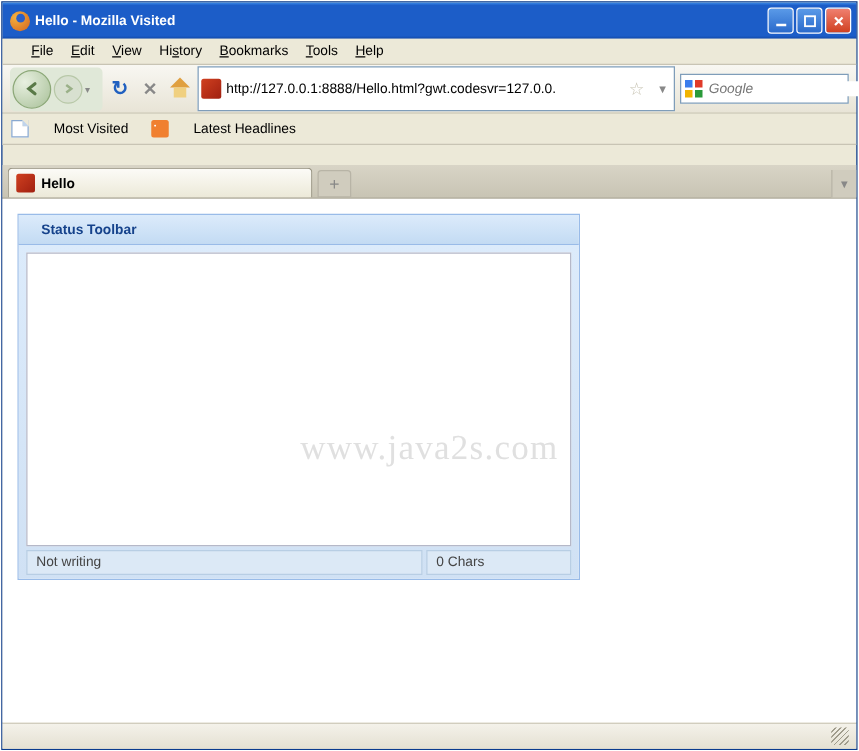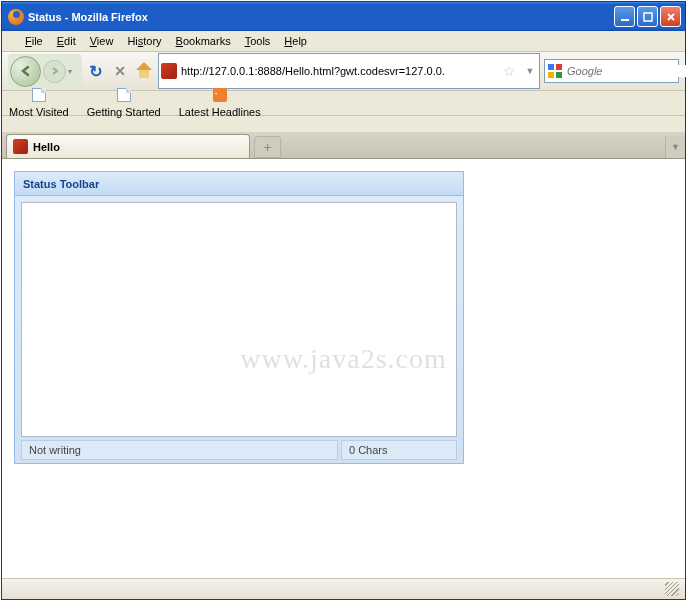--- a/index.html
+++ b/index.html
@@ -39,60 +39,60 @@
 .url-text { flex: 1; border: none; outline: none; font-size: 11px; }
 .star-btn { width:16px; height:16px; color:#c8c4b4; cursor:pointer; font-size:14px; }
 .url-drop { width:14px; color:#888; cursor:pointer; font-size:9px; text-align:center; }
 
 .search-bar { width: 135px; height: 24px; border: 1px solid #7f9db9; background: #fff; display: flex; align-items: center; padding: 0 2px; gap: 4px; }
 .google-icon { width:16px; height:16px; position:relative; }
 .google-icon svg { width:16px; height:16px; }
 .search-input { flex: 1; border: none; outline: none; font-size: 11px; color:#888; font-style: italic; }
 
 .bookbar { height: 25px; background: #ece9d8; display: flex; align-items: center; padding: 0 4px; gap: 12px; border-bottom: 1px solid #c8c4b4; }
-.book-item { display: flex; align-items: center; gap: 4px; cursor: pointer; padding: 2px 3px; flex-direction: column; }
+.book-item { display: flex; align-items: center; gap: 20px; cursor: pointer; padding: 2px 3px; }
 .page-icon { width:14px; height:14px; background:#fff; border:1px solid #88a8d0; position:relative; }
 .page-icon::after { content:''; position:absolute; top:-1px; right:-1px; border-top:5px solid #ece9d8; border-left:5px solid #c0d4ec; }
 .rss-icon { width:14px; height:14px; background:#f08030; border-radius:2px; position:relative; }
 .rss-icon::after { content:'𐤟'; position:absolute; top:0; left:2px; color:#fff; font-size:10px; }
 
 .tabbar { height: 27px; background: linear-gradient(to bottom, #d8d4c6, #c8c4b4); display: flex; align-items: flex-end; padding: 0 0 0 4px; border-bottom: 1px solid #9a9686; margin-top: 16px; }
 .tab { width: 244px; height: 24px; background: linear-gradient(to bottom, #fcfbf7, #ece9d8); border: 1px solid #9a9686; border-bottom: none; border-radius: 4px 4px 0 0; display: flex; align-items: center; padding: 0 6px; gap: 5px; cursor:pointer; }
 .tab-favicon { width:15px; height:15px; background: linear-gradient(135deg, #d04020, #a02010); border-radius: 2px; }
 .tab-label { font-weight: bold; }
 .newtab { width: 27px; height: 22px; background: #d0ccbe; border: 1px solid #b8b4a6; border-radius: 3px 3px 0 0; margin-left: 4px; display:flex; align-items:center; justify-content:center; color:#888; font-size:14px; cursor:pointer; }
 .tabbar-spacer { flex: 1; }
 .tablist-btn { width: 20px; height: 22px; background:#d0ccbe; border-left:1px solid #b8b4a6; display:flex; align-items:center; justify-content:center; color:#888; font-size:9px; cursor:pointer; }
 
 .content { flex: 1; background: #fff; padding: 12px 0 0 12px; position: relative; }
 .watermark { position:absolute; top:50%; left:50%; transform:translate(-50%,-80%); font-size:28px; color:#e0e0e0; font-family: Georgia, serif; letter-spacing:1px; pointer-events:none; }
 
 .panel { width: 450px; border: 1px solid #99bbe8; }
-.panel-header { height: 24px; background: linear-gradient(to bottom, #dcebfb, #c3dbf3); border-bottom: 1px solid #99bbe8; display:flex; align-items:center; padding:0 8px; color:#15428b; font-weight:bold; }
+.panel-header { height: 24px; background: linear-gradient(to bottom, #dcebfb, #c3dbf3); border-bottom: 1px solid #99bbe8; display:flex; align-items:center; padding:0 18px; color:#15428b; font-weight:bold; }
 .panel-body { padding: 6px 6px 0 6px; background: linear-gradient(to bottom, #dcebfb, #d0e1f4); }
 .textarea-box { height: 235px; background:#fff; border:1px solid #b5b8c8; }
 .status-row { height: 26px; display:flex; align-items:center; padding: 3px 0; gap: 3px; }
 .status-cell { height: 20px; background:#dce9f6; border:1px solid #b8cee4; display:flex; align-items:center; padding:0 7px; color:#444; }
 .status-left { flex: 1; text-align: right; }
 .status-mid { width: 116px; }
 .status-right { width: 98px; }
 
 .statusbar { height: 21px; background: linear-gradient(to bottom, #f4f2ea, #e4e0d2); border-top: 1px solid #c8c4b4; display:flex; align-items:center; justify-content:flex-end; padding:0 6px; }
 .resize-grip { width: 14px; height: 14px; background: repeating-linear-gradient(135deg, transparent 0 2px, #a09c8c 2px 3px); }
 </style>
 </head>
 <body>
 
 <div class="window">
 
   <div class="titlebar">
     <div class="titlebar-icon">
         <div class="firefox-icon"></div>
       </div>
-    <div class="title-text">Status - Mozilla Firefox</div>
+    <div class="title-text">Hello - Mozilla Visited</div>
     <div class="win-buttons">
       <div class="win-btn win-min">
           <svg width="10" height="10">
             <rect x="1" y="7" width="8" height="2" fill="#fff"></rect>
           </svg>
         </div>
       <div class="win-btn win-max">
           <svg width="10" height="10">
             <rect x="1" y="1" width="8" height="8" fill="none" stroke="#fff" stroke-width="1.5"></rect>
           </svg>
@@ -153,24 +153,20 @@
 
     </div>
   </div>
 
   <div class="bookbar">
     <div class="book-item">
       <div class="page-icon"></div>
       <span>Most Visited</span>
     </div>
     <div class="book-item">
-      <div class="page-icon"></div>
-      <span>Getting Started</span>
-    </div>
-    <div class="book-item">
       <div class="rss-icon"></div>
       <span>Latest Headlines</span>
     </div>
   </div>
 
   <div class="tabbar">
     <div class="tab">
       <div class="tab-favicon"></div>
       <span class="tab-label">Hello</span>
     </div>

